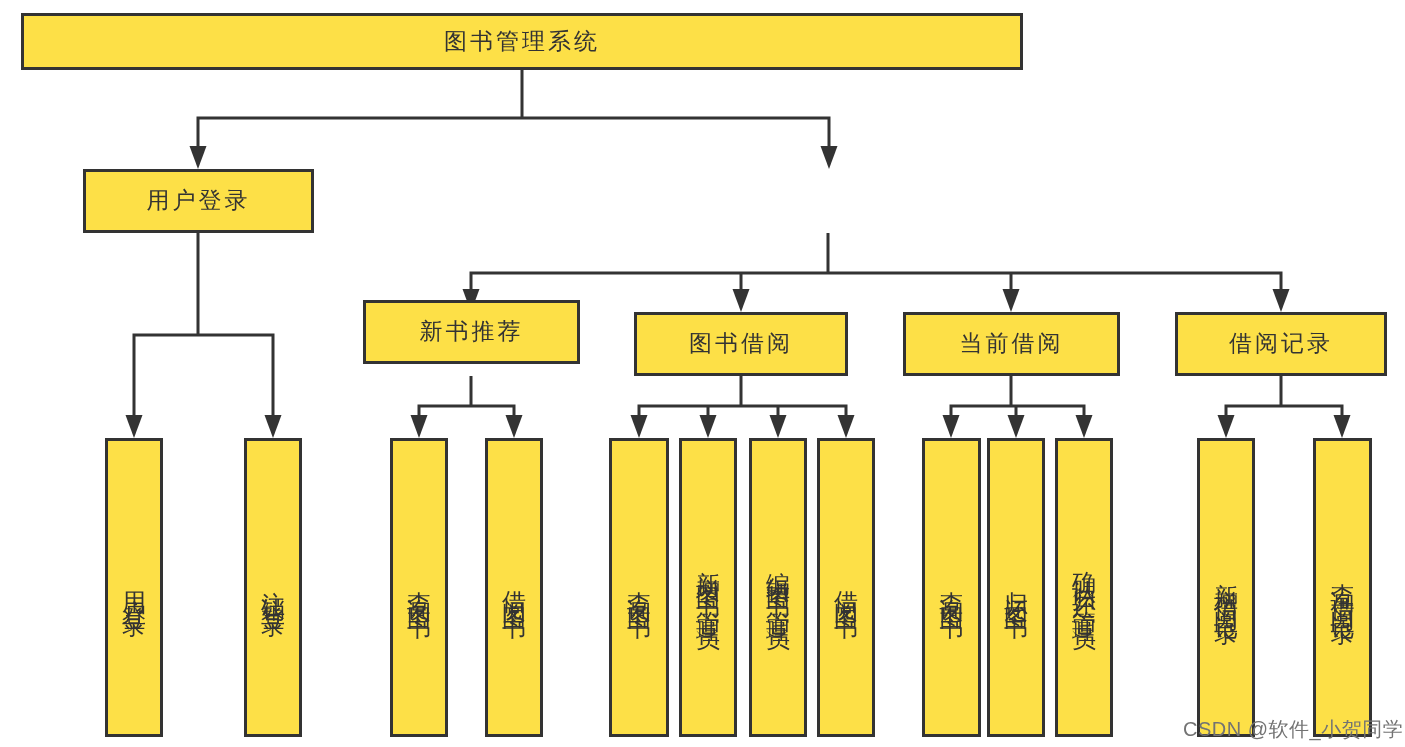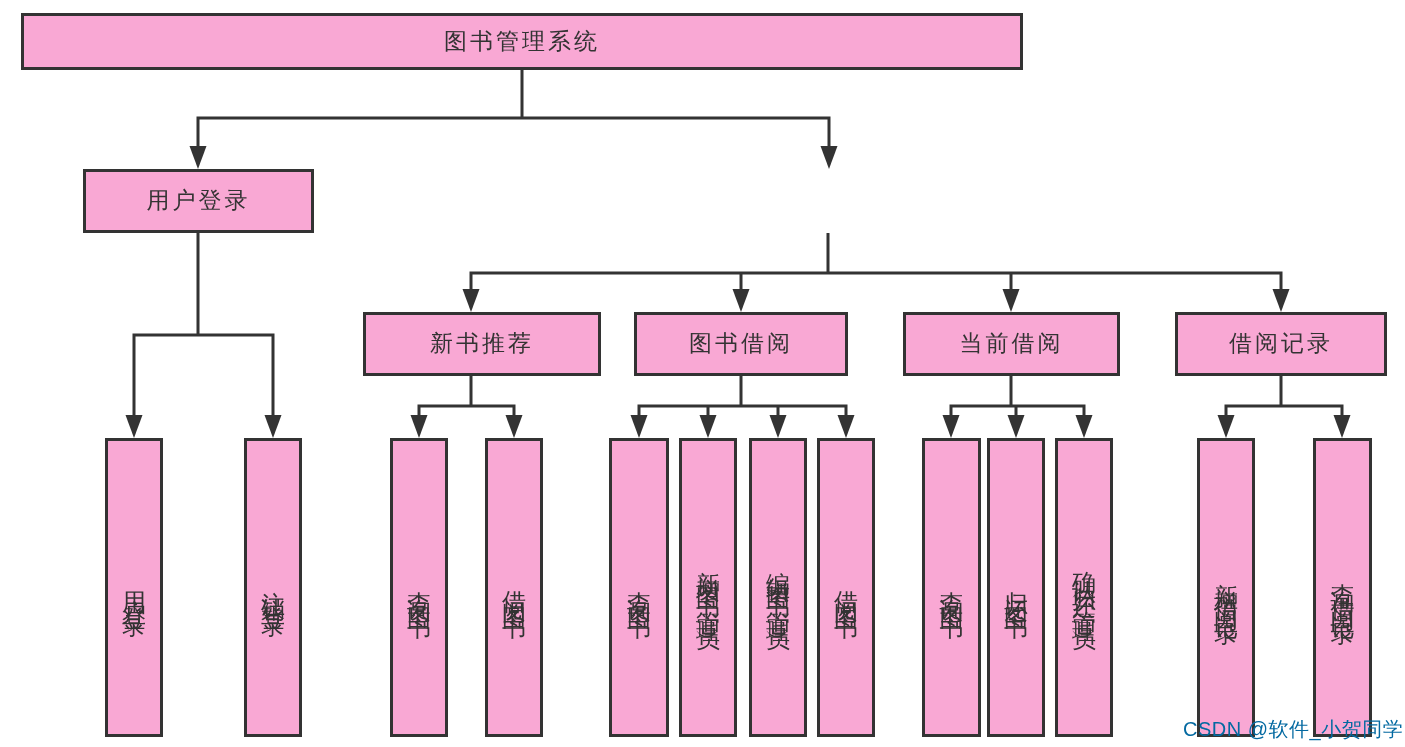--- a/index.html
+++ b/index.html
@@ -19,21 +19,21 @@
     position: absolute;
     left: 0;
     top: 0;
     width: 1405px;
     height: 747px;
   }
   .node {
     position: absolute;
     box-sizing: border-box;
     border: 3px solid #333333;
-    background: #f9a8d4;
+    background: #fde047;
     color: #333333;
     display: flex;
     align-items: center;
     justify-content: center;
     text-align: center;
   }
   .hbox {
     font-size: 23px;
     letter-spacing: 3px;
     line-height: 1.1;
@@ -47,21 +47,21 @@
     font-size: 24px;
     letter-spacing: 8px;
     line-height: 1.0;
   }
   #watermark {
     position: absolute;
     left: 1183px;
     top: 716px;
     font-size: 20px;
     letter-spacing: 0.5px;
-    color: #0369a1;
+    color: #737373;
     white-space: nowrap;
     z-index: 5;
   }
   .cline {
     stroke: #333333;
     stroke-width: 3;
     fill: none;
   }
   .ahead {
     fill: #333333;
@@ -101,21 +101,21 @@
       <polygon class="ahead" points="1075.5,415 1092.5,415 1084,438"></polygon>
       <polygon class="ahead" points="1217.5,415 1234.5,415 1226,438"></polygon>
       <polygon class="ahead" points="1333.5,415 1350.5,415 1342,438"></polygon>
     </g>
   </svg>
 
   <div class="node hbox" style="left:21px;top:13px;width:1002px;height:57px">图书管理系统</div>
 
   <div class="node hbox" style="left:83px;top:169px;width:231px;height:64px">用户登录</div>
 
-  <div class="node hbox" style="left:363px;top:312px;width:238px;height:64px">新书推荐</div>
+  <div class="node hbox" style="left:363px;top:300px;width:217px;height:64px">新书推荐</div>
   <div class="node hbox" style="left:634px;top:312px;width:214px;height:64px">图书借阅</div>
   <div class="node hbox" style="left:903px;top:312px;width:217px;height:64px">当前借阅</div>
   <div class="node hbox" style="left:1175px;top:312px;width:212px;height:64px">借阅记录</div>
 
   <div class="node vbox" style="left:105px;width:58px">用户登录</div>
   <div class="node vbox" style="left:244px;width:58px">注销登录</div>
   <div class="node vbox" style="left:390px;width:58px">查询图书</div>
   <div class="node vbox" style="left:485px;width:58px">借阅图书</div>
   <div class="node vbox" style="left:609px;width:60px">查询图书</div>
   <div class="node vbox" style="left:679px;width:58px">新增图书（管理员）</div>

